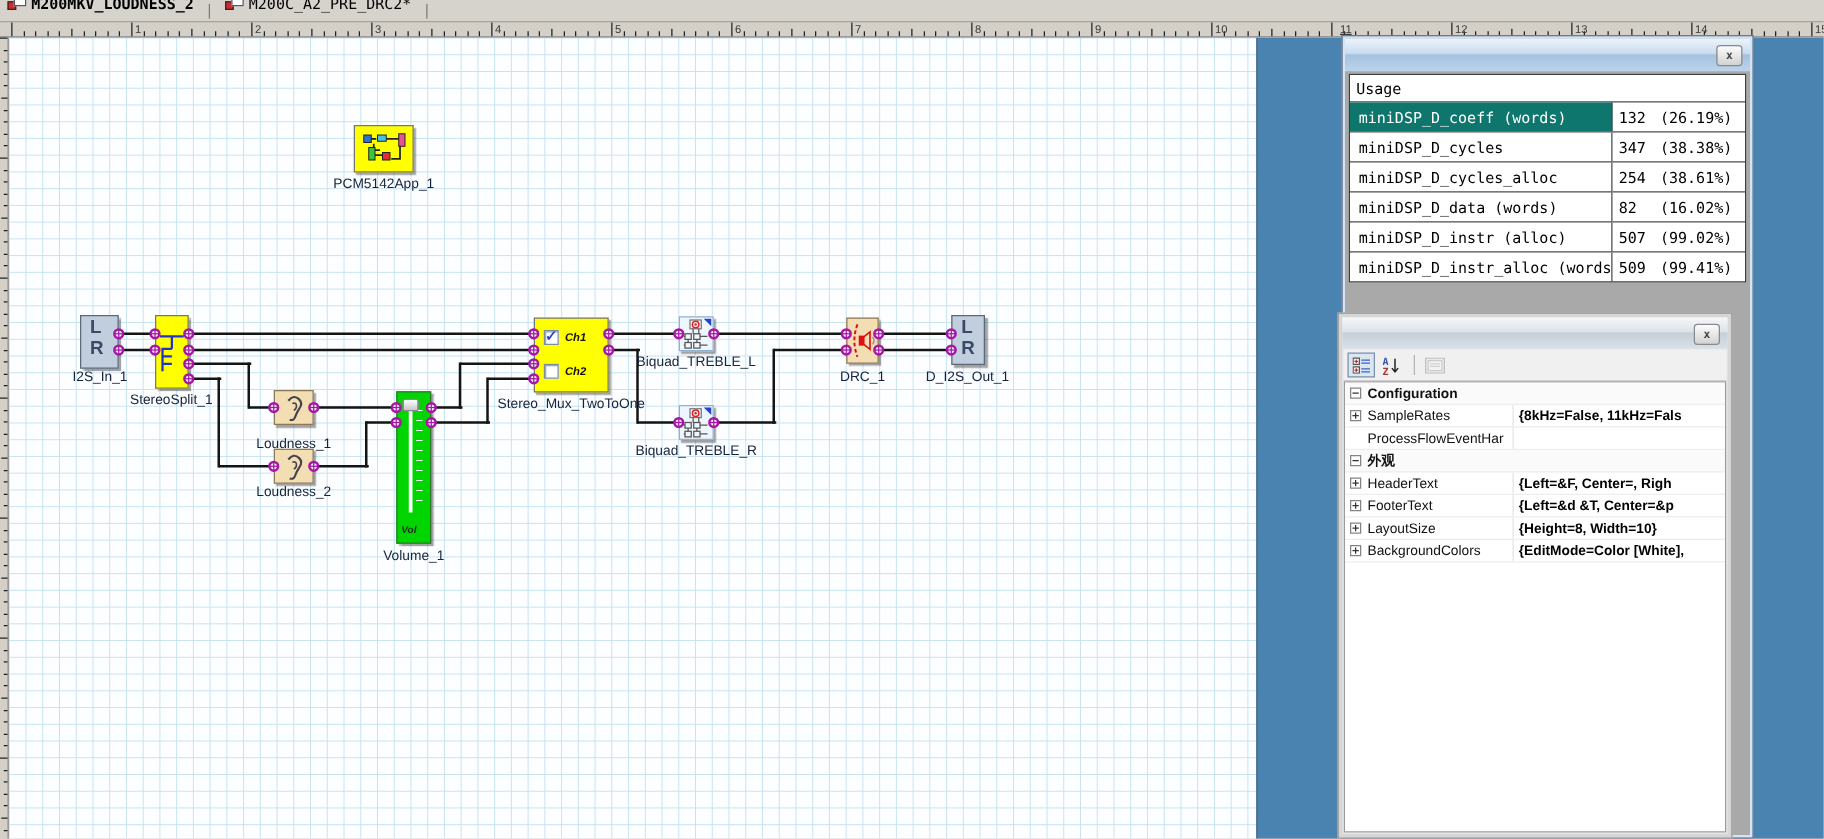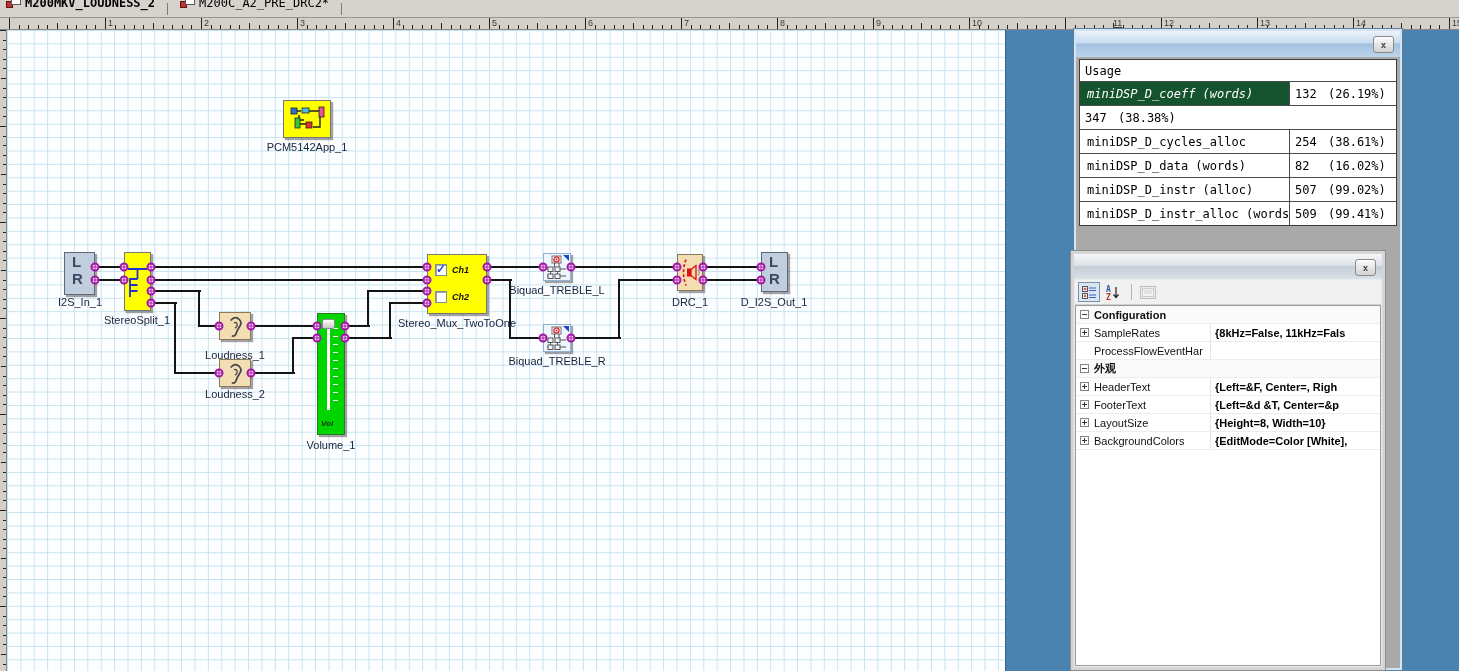--- a/index.html
+++ b/index.html
@@ -76,21 +76,21 @@
   #reswin .title{position:absolute;left:2px;top:2px;right:2px;height:26px;
       background:linear-gradient(#ecf3fb 0%,#c9dcef 45%,#a3c2e0 50%,#bcd4ea 100%);}
   #restable{position:absolute;left:5px;top:30px;width:318px;background:#fff;border:1px solid #3c3c3c;box-sizing:border-box;
             font-family:"DejaVu Sans Mono",monospace;font-size:12px;color:#000;}
   .res-row{display:flex;height:23px;border-top:1px solid #4c4c4c;align-items:center;}
   .res-row.header{height:21px;border-top:none;}
   .res-c1{width:210px;align-self:stretch;display:flex;align-items:center;padding-left:7px;box-sizing:border-box;
           border-right:1px solid #4c4c4c;white-space:nowrap;overflow:hidden;}
   .res-c2{flex:1;display:flex;align-items:center;padding-left:5px;white-space:nowrap;overflow:hidden;}
   .res-val{display:inline-block;min-width:33px;}
-  .res-row.selected .res-c1{background:#14532d;color:#fff;font-style:italic;}
+  .res-row.selected .res-c1{background:#0f766e;color:#fff;}
 
   #propwin{position:absolute;left:1070px;top:250px;width:316px;height:421px;z-index:11;
            background:#ebebeb;border:1px solid #8c8c8c;box-shadow:inset 0 0 0 3px #d6d6d6;box-sizing:border-box;}
   #propwin .title{position:absolute;left:3px;top:3px;right:3px;height:25px;
       background:linear-gradient(#f5f7f9 0%,#dde3e9 45%,#c6cfd8 50%,#d8e0e8 100%);}
   #proptoolbar{position:absolute;left:4px;top:29px;right:4px;height:25px;background:#f0f0f0;
                display:flex;align-items:center;padding-left:3px;box-sizing:border-box;border-bottom:1px solid #d0d0d0;}
   .tbtn{width:22px;height:20px;display:flex;align-items:center;justify-content:center;margin-right:2px;box-sizing:border-box;}
   .tbtn.sel{border:1px solid #7a92ad;background:#dce6f0;}
   .tbtn.disabled{opacity:.55;}
@@ -287,21 +287,21 @@
       <div class="hnum" style="left: 108px;">1</div>
       <div class="hnum" style="left: 204px;">2</div>
       <div class="hnum" style="left: 300px;">3</div>
       <div class="hnum" style="left: 396px;">4</div>
       <div class="hnum" style="left: 492px;">5</div>
       <div class="hnum" style="left: 588px;">6</div>
       <div class="hnum" style="left: 684px;">7</div>
       <div class="hnum" style="left: 780px;">8</div>
       <div class="hnum" style="left: 876px;">9</div>
       <div class="hnum" style="left: 972px;">10</div>
-      <div class="hnum" style="left: 1113px; text-decoration: underline;">11</div>
+      <div class="hnum" style="left: 1072px; text-decoration: underline;">11</div>
       <div class="hnum" style="left: 1164px;">12</div>
       <div class="hnum" style="left: 1260px;">13</div>
       <div class="hnum" style="left: 1356px;">14</div>
       <div class="hnum" style="left: 1452px;">15</div>
     </div>
   <div id="vruler">
       <div class="vtick" style="top: 0px; width: 7px;"></div>
       <div class="vtick" style="top: 9.6px; width: 3px;"></div>
       <div class="vtick" style="top: 19.2px; width: 3px;"></div>
       <div class="vtick" style="top: 28.8px; width: 3px;"></div>
@@ -558,20 +558,21 @@
       </div>
       <div id="resrows">
           <div class="res-row selected">
             <div class="res-c1">miniDSP_D_coeff (words)</div>
             <div class="res-c2">
               <span class="res-val">132</span>
               <span>(26.19%)</span>
             </div>
           </div>
           <div class="res-row">
+            <div class="res-c1">miniDSP_D_cycles</div>
             <div class="res-c2">
               <span class="res-val">347</span>
               <span>(38.38%)</span>
             </div>
           </div>
           <div class="res-row">
             <div class="res-c1">miniDSP_D_cycles_alloc</div>
             <div class="res-c2">
               <span class="res-val">254</span>
               <span>(38.61%)</span>

